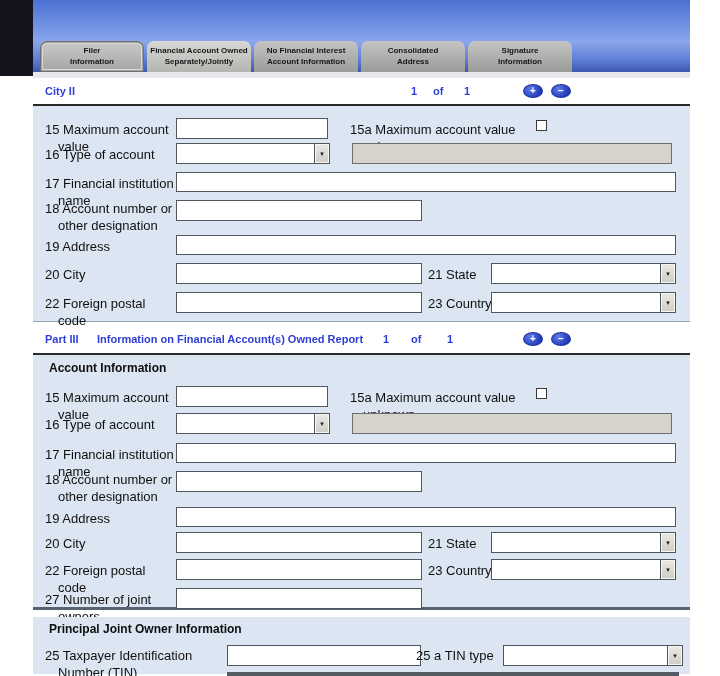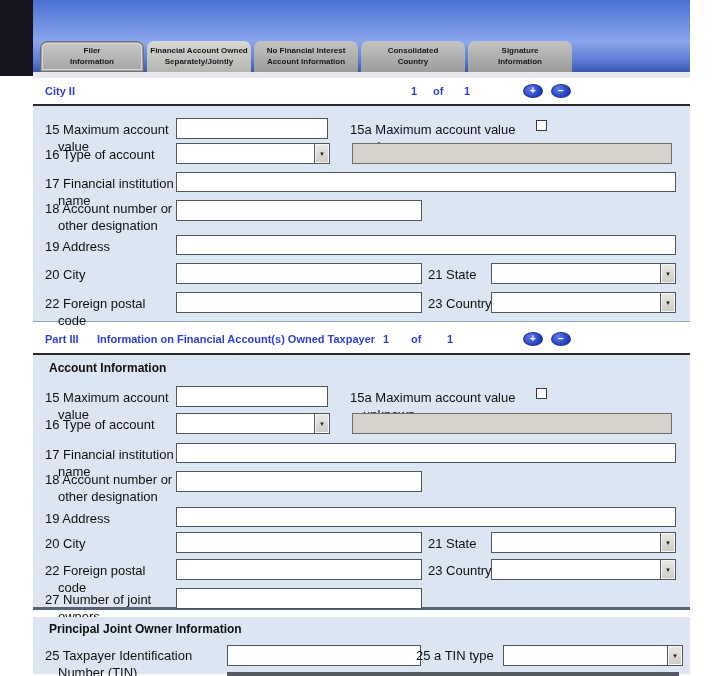--- a/index.html
+++ b/index.html
@@ -69,21 +69,21 @@
       <div class="tab active">
         <span>Financial Account Owned</span>
           <span>Separately/Jointly</span>
       </div>
       <div class="tab">
         <span>No Financial Interest</span>
           <span>Account Information</span>
       </div>
       <div class="tab">
         <span>Consolidated</span>
-          <span>Country</span>
+          <span>Address</span>
       </div>
       <div class="tab">
         <span>Signature</span>
           <span>Information</span>
       </div>
     </div>
   </div>
   <div class="subheader-strip"></div>
 
   <div class="part-heading" style="top:82px;">
@@ -126,21 +126,21 @@
     <div class="lbl" style="left:12px;top:190px;">22 Foreign postal code</div>
     <input class="inp tall" style="left: 143px; top: 186px; width: 246px;" value="">
     <div class="lbl" style="left:395px;top:190px;">23 Country</div>
     <div class="combo" style="left:458px;top:186px;width:185px;">
       <div class="combo-btn">▼</div>
     </div>
   </div>
 
   <div class="part-heading" style="top:330px;">
     <span style="left:12px;">Part III</span>
-    <span style="left:64px;">Information on Financial Account(s) Owned Taxpayer</span>
+    <span style="left:64px;">Information on Financial Account(s) Owned Report</span>
     <span style="left:350px;">1</span>
     <span style="left:378px;">of</span>
     <span style="left:414px;">1</span>
     <div class="pill-btn" style="left:490px;">+</div>
     <div class="pill-btn" style="left:518px;">−</div>
   </div>
 
   <div class="section" id="account-section">
     <div class="section-title" style="top:6px;">Account Information</div>
 

